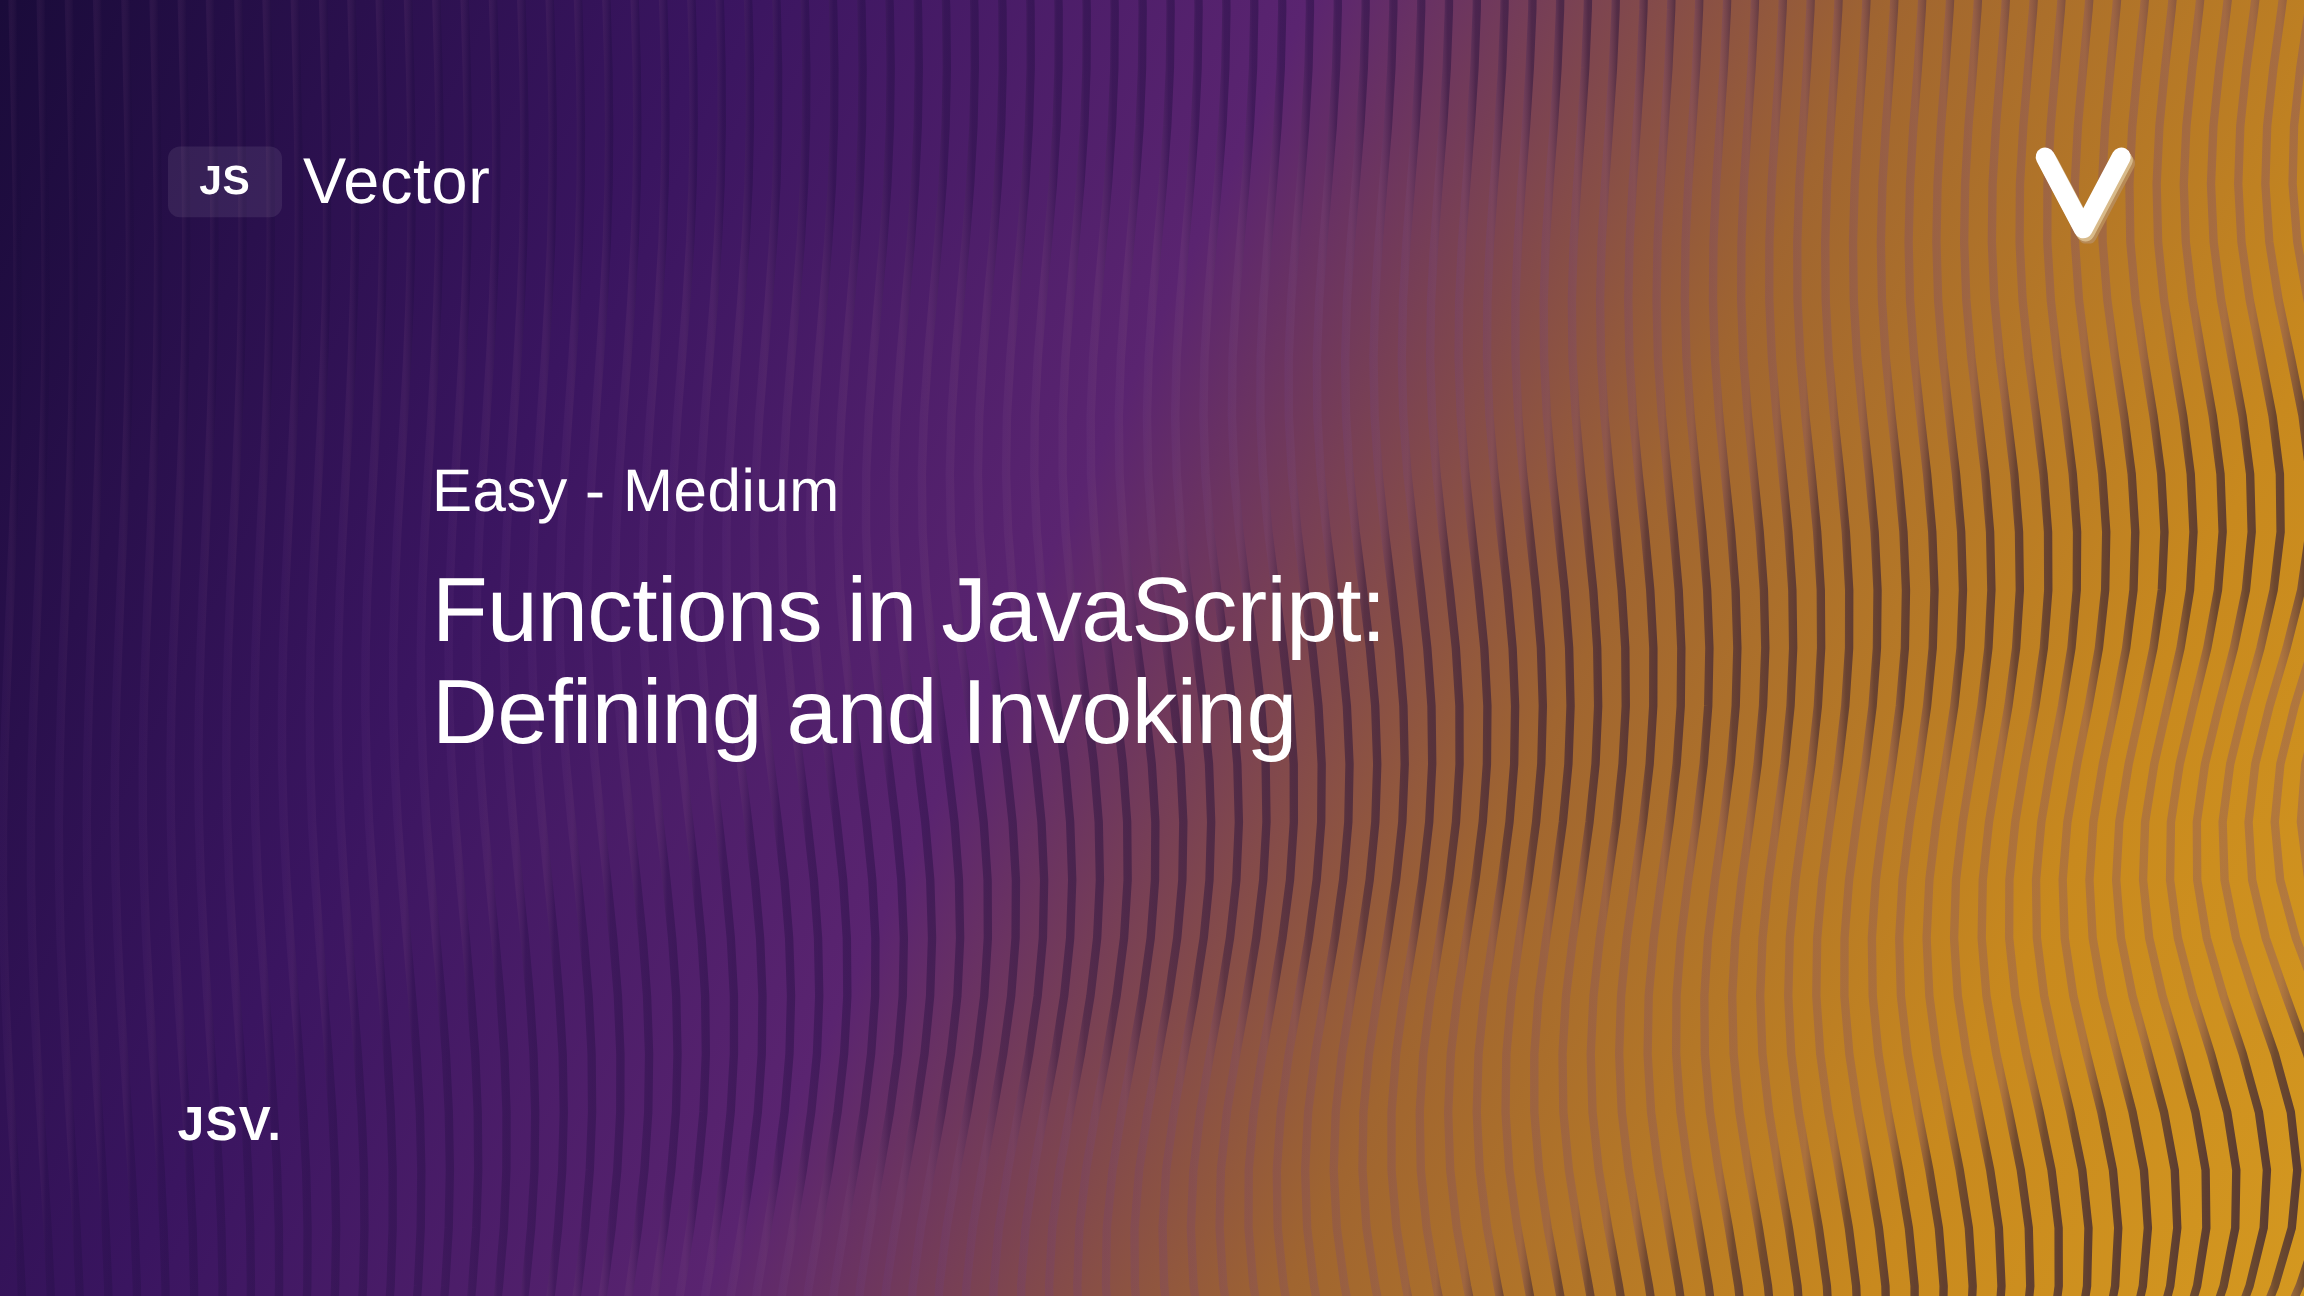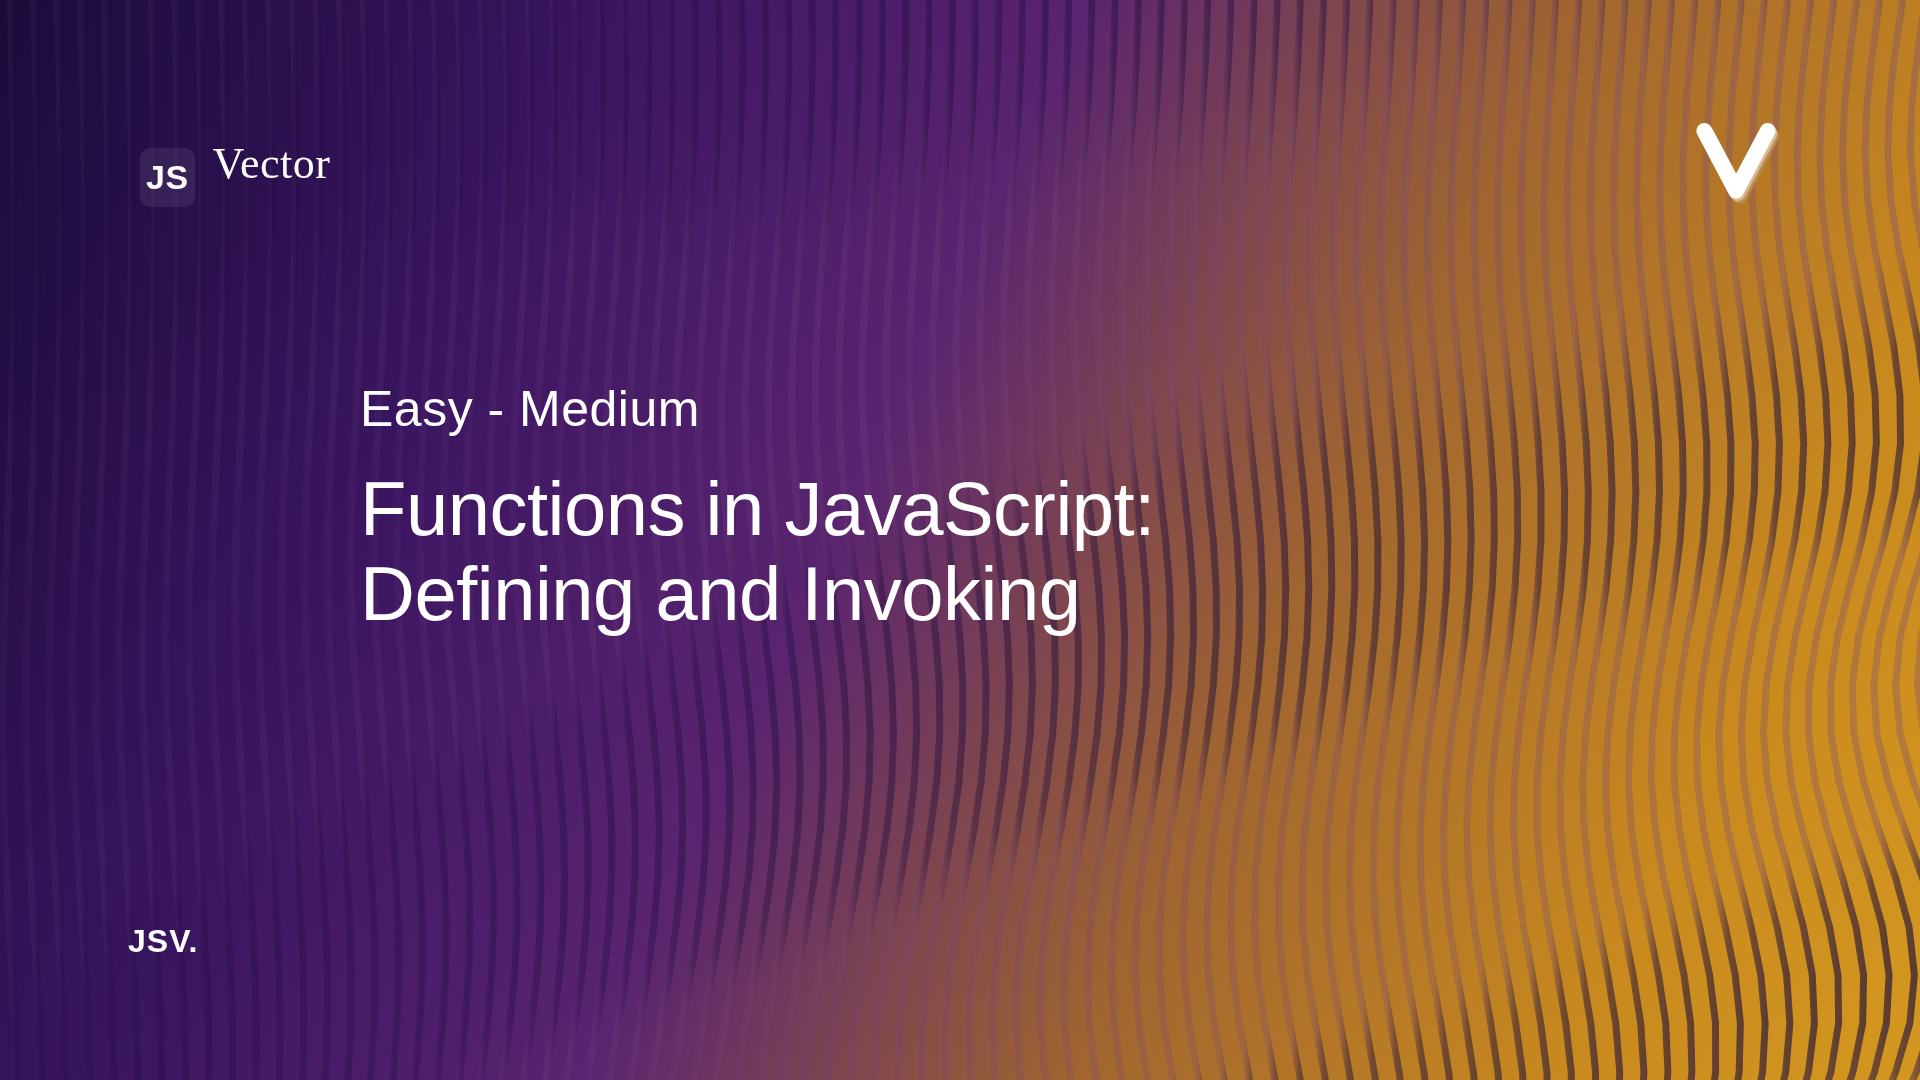--- a/index.html
+++ b/index.html
@@ -27,33 +27,31 @@
     position: absolute;
     top: 120px;
     left: 140px;
     display: flex;
     align-items: center;
     gap: 18px;
   }
   .logo-badge {
     background: rgba(255,255,255,0.08);
     border-radius: 10px;
-    padding: 10px 6px;
+    padding: 10px 26px;
     font-weight: 800;
     font-size: 34px;
     color: #fff;
     letter-spacing: 0.5px;
-    margin-top: 28px;
   }
   .logo-text {
     color: #fff;
-    font-size: 44px;
+    font-size: 54px;
     font-weight: 300;
     letter-spacing: 0.5px;
-    font-family: Liberation Serif, serif;
   }
   .logo-tr {
     position: absolute;
     top: 115px;
     right: 140px;
   }
   .logo-tr svg { width: 88px; height: 88px; }
   .content {
     position: absolute;
     top: 380px;
@@ -69,23 +67,23 @@
   }
   .title {
     font-size: 76px;
     font-weight: 400;
     line-height: 1.12;
     letter-spacing: -0.5px;
   }
   .logo-bl {
     position: absolute;
     bottom: 120px;
-    left: 128px;
-    color: #fff;
-    font-size: 32px;
+    left: 148px;
+    color: #fff;
+    font-size: 40px;
     font-weight: 800;
     letter-spacing: 1px;
   }
 </style>
 </head>
 <body>
 
 <div class="banner">
 
   <svg class="waves" viewBox="0 0 1920 1080" preserveAspectRatio="xMidYMid slice">

